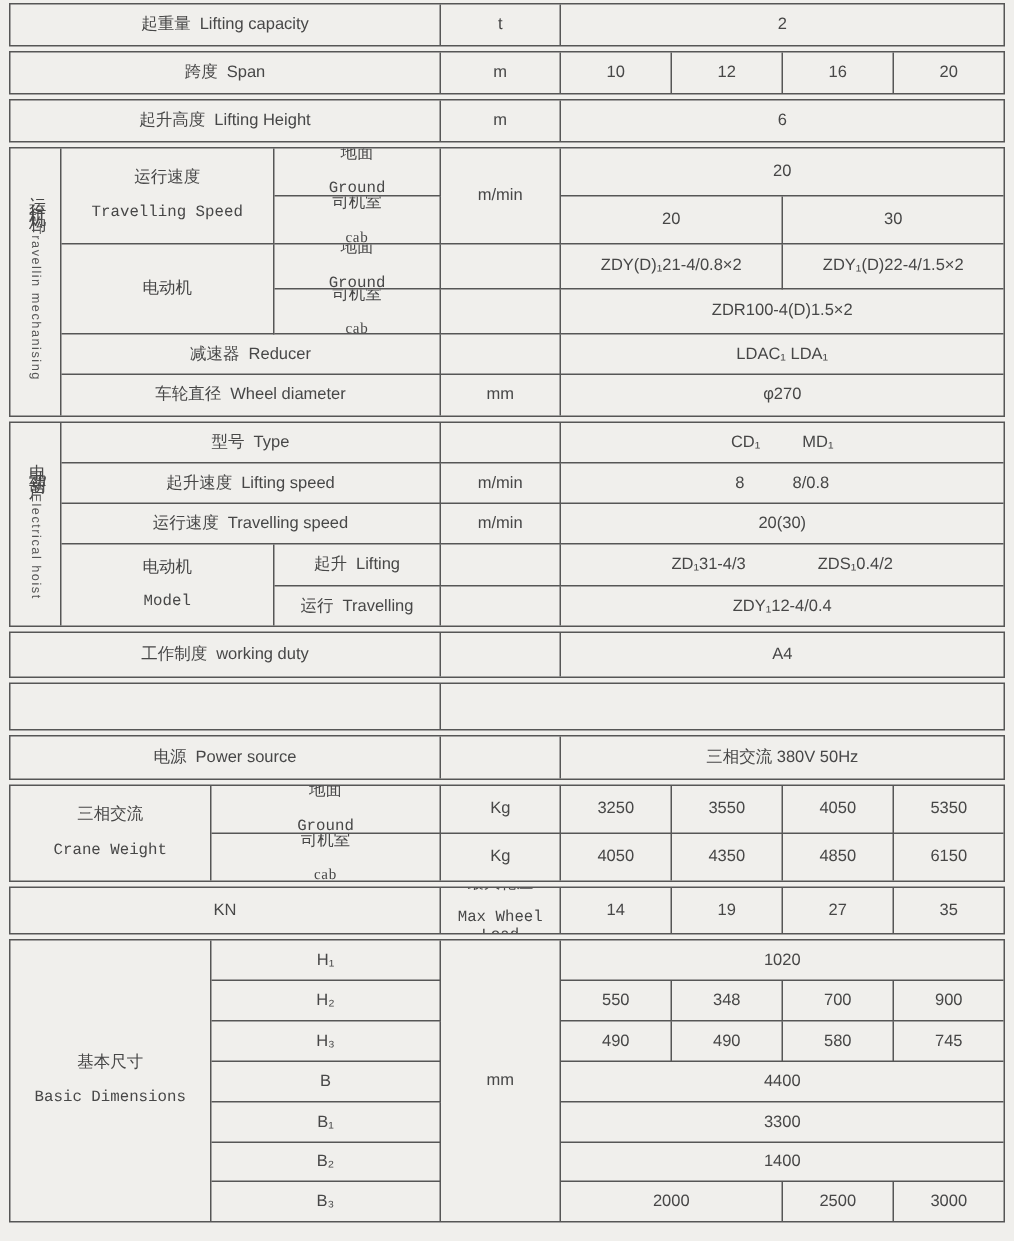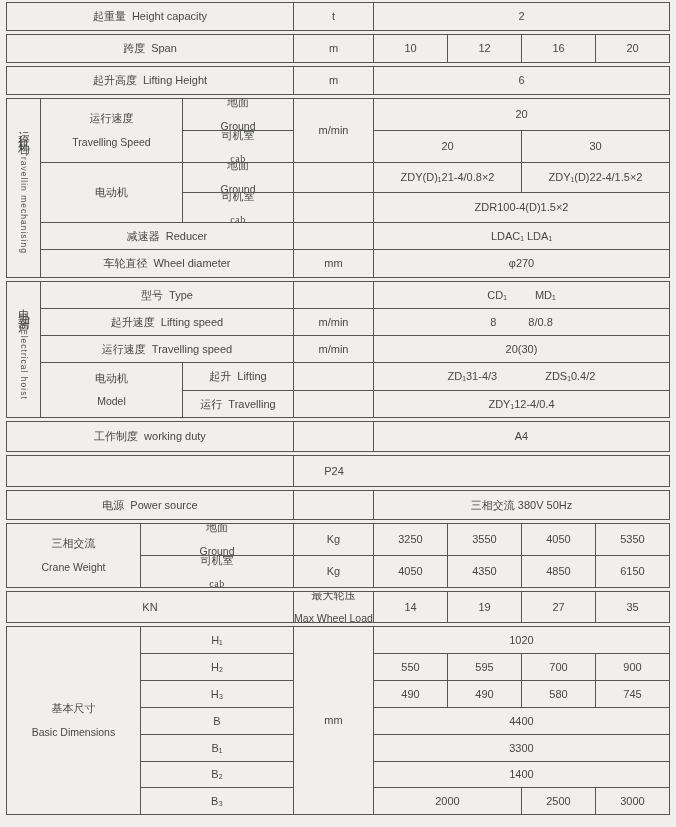--- a/index.html
+++ b/index.html
@@ -33,39 +33,39 @@
     border-right:1px solid #565656;
     border-bottom:1px solid #565656;
     font-size:11px;line-height:1.15;
     overflow:hidden;
     min-width:0;min-height:0;
   }
   .lc{border-right:none;}
   .lb{border-bottom:none;}
   .lab{gap:6px;align-items:center;}
   .two{flex-direction:column;line-height:1.12;gap:12px;}
-  .two .en{font-size:10.5px;}
+  .two .en{font-size:10.5px;font-family:Liberation Mono, monospace;}
   .cab{font-family:"Liberation Serif", serif;font-size:10px;letter-spacing:.5px;}
   .pair{gap:28px;}
   .vert{
     writing-mode:vertical-rl;text-orientation:mixed;
     display:inline-block;
   }
   .vzh{font-size:11.5px;letter-spacing:4px;}
   .ven{font-size:8.5px;letter-spacing:1px;margin-top:10px;color:#555;}
 </style>
 </head>
 <body>
 
 <div class="stack">
 
   <div class="blk b-row" style="grid-template-rows:27px">
     <div class="c lab lb">
       <span>起重量</span>
-      <span>Height capacity</span>
+      <span>Lifting capacity</span>
     </div>
     <div class="c lb">t</div>
     <div class="c lb lc">2</div>
   </div>
 
   <div class="blk b-row4" style="grid-template-rows:27px">
     <div class="c lab lb">
       <span>跨度</span>
       <span>Span</span>
     </div>
@@ -198,21 +198,20 @@
     <div class="c lab lb">
       <span>工作制度</span>
       <span>working duty</span>
     </div>
     <div class="c lb"></div>
     <div class="c lb lc">A4</div>
   </div>
 
   <div class="blk b-row" style="grid-template-rows:30px">
     <div class="c lb"></div>
-    <div class="c lb lc">P24</div>
   </div>
 
   <div class="blk b-row" style="grid-template-rows:28px">
     <div class="c lab lb">
       <span>电源</span>
       <span>Power source</span>
     </div>
     <div class="c lb"></div>
     <div class="c lb lc">三相交流  380V  50Hz</div>
   </div>
@@ -259,21 +258,21 @@
       <div>基本尺寸</div>
       <div class="en">Basic Dimensions</div>
     </div>
     <div class="c lb" style="grid-column:3;grid-row:1/8">mm</div>
 
     <div class="c" style="grid-column:2;grid-row:1">H₁</div>
     <div class="c lc" style="grid-column:4/8;grid-row:1">1020</div>
 
     <div class="c" style="grid-column:2;grid-row:2">H₂</div>
     <div class="c" style="grid-column:4;grid-row:2">550</div>
-    <div class="c" style="grid-column:5;grid-row:2">595</div>
+    <div class="c" style="grid-column:5;grid-row:2">348</div>
     <div class="c" style="grid-column:6;grid-row:2">700</div>
     <div class="c lc" style="grid-column:7;grid-row:2">900</div>
 
     <div class="c" style="grid-column:2;grid-row:3">H₃</div>
     <div class="c" style="grid-column:4;grid-row:3">490</div>
     <div class="c" style="grid-column:5;grid-row:3">490</div>
     <div class="c" style="grid-column:6;grid-row:3">580</div>
     <div class="c lc" style="grid-column:7;grid-row:3">745</div>
 
     <div class="c" style="grid-column:2;grid-row:4">B</div>

